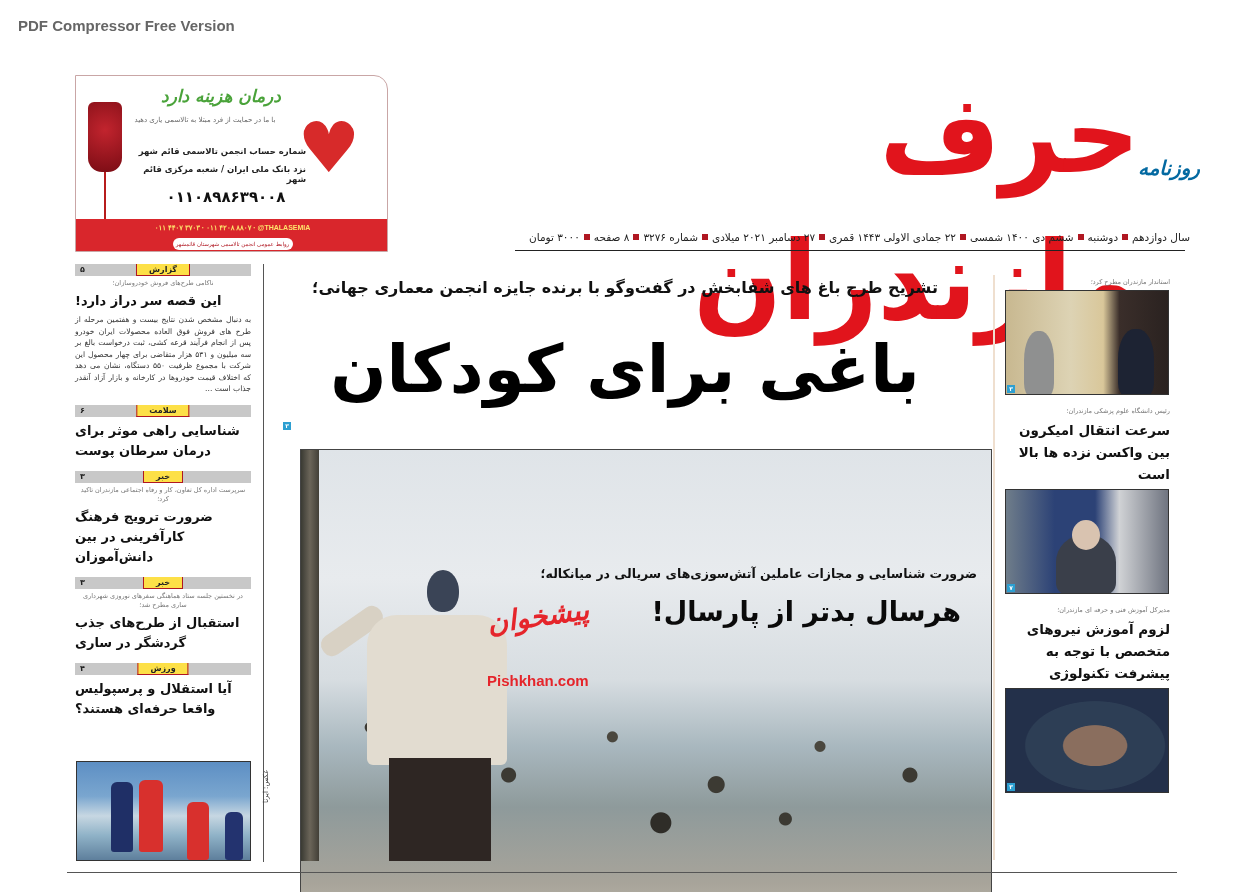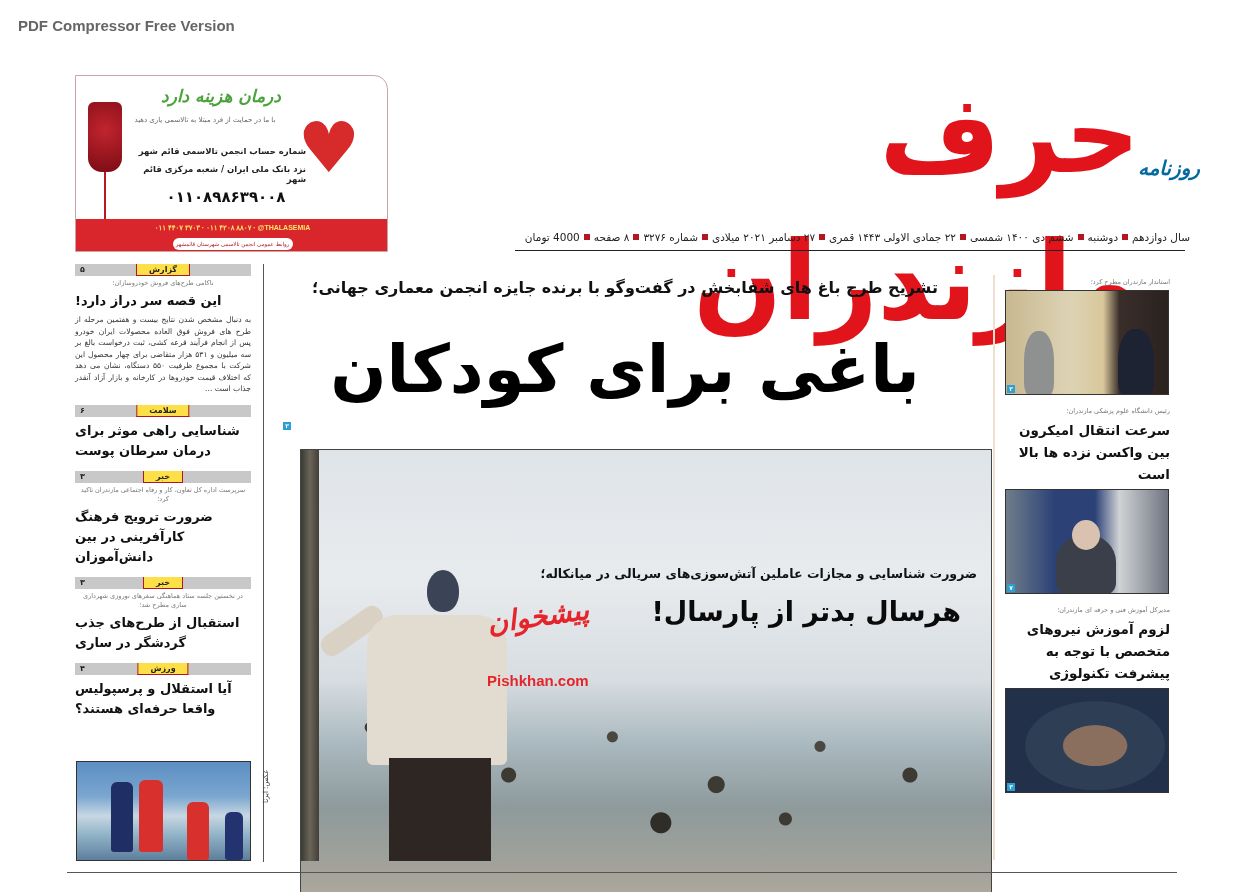--- a/index.html
+++ b/index.html
@@ -226,21 +226,21 @@
   <span>ششم دی ۱۴۰۰ شمسی</span>
   <span class="sep"></span>
   <span>۲۲ جمادی الاولی ۱۴۴۳ قمری</span>
   <span class="sep"></span>
   <span>۲۷ دسامبر ۲۰۲۱ میلادی</span>
   <span class="sep"></span>
   <span>شماره ۳۲۷۶</span>
   <span class="sep"></span>
   <span>۸ صفحه</span>
   <span class="sep"></span>
-  <span>4000 تومان</span>
+  <span>۳۰۰۰ تومان</span>
 </div>
 <div class="dateline-rule"></div>
 
 <div class="ad">
   <div class="ad-bag"></div>
   <div class="ad-tube"></div>
   <div class="ad-heart">♥</div>
   <div class="ad-title">درمان هزینه دارد</div>
   <div class="ad-subtitle">با ما در حمایت از فرد مبتلا به تالاسمی یاری دهید</div>
   <div class="ad-line" style="top:70px">شماره حساب انجمن تالاسمی قائم شهر</div>

